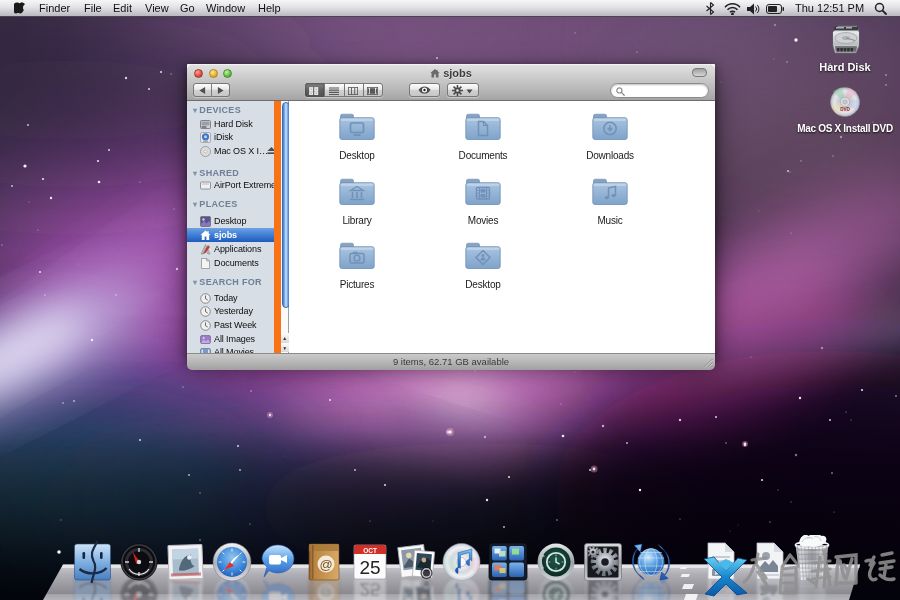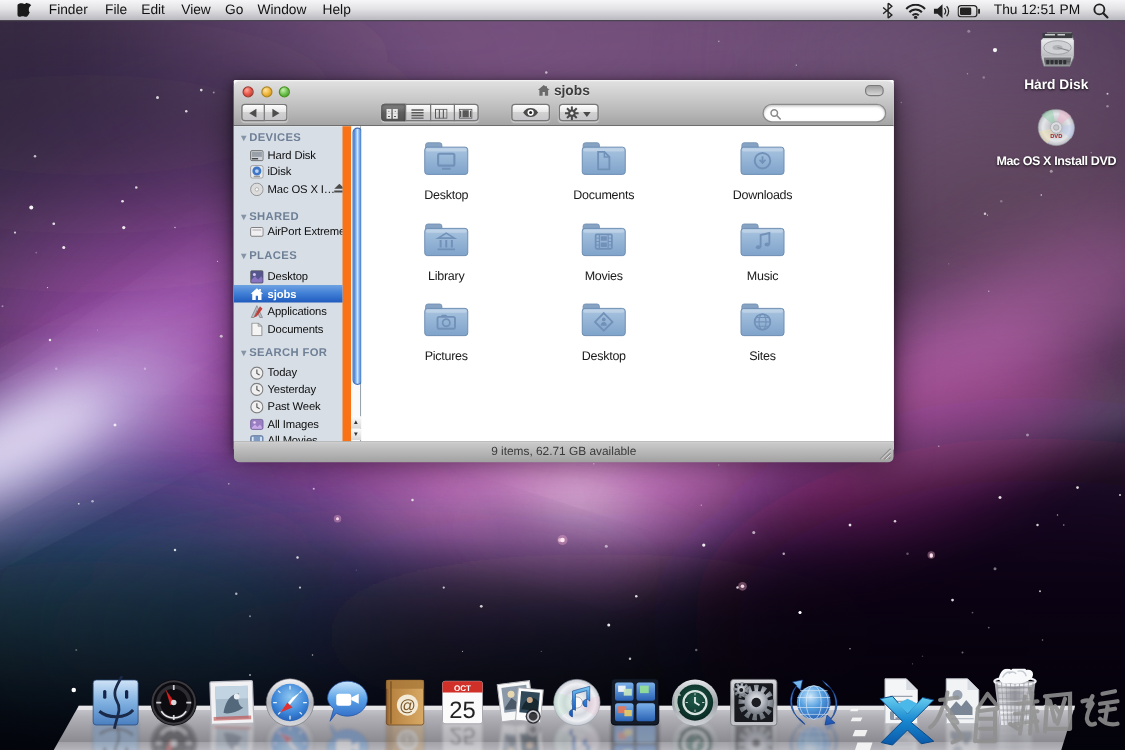--- a/index.html
+++ b/index.html
@@ -673,37 +673,20 @@
           </defs>
 <rect x="2.5" y="2.2" width="13" height="7" rx="1.8" fill="#87a3c4" stroke="#7391b4" stroke-width="0.7"></rect>
 <rect x="1.8" y="5.7" width="34.4" height="21.8" rx="2.2" fill="url(#fg_Public)" stroke="#6e8eb3" stroke-width="0.8"></rect>
 <rect x="2.6" y="6.5" width="32.8" height="2.6" rx="1.3" fill="#ffffff" opacity="0.28"></rect>
 <path d="M19 9.5l7 7-7 7-7-7z" fill="none" stroke="#7291b8" stroke-width="1.5"></path>
           <circle cx="19" cy="14.5" r="1.5" fill="#7291b8"></circle>
           <path d="M19 16.5c-1.8 0-2.4 1.4-2.4 3h4.8c0-1.6-0.6-3-2.4-3z" fill="#7291b8"></path>
 </svg>
 <div class="flabel">Desktop</div>
 </div>
-<div class="fcell" style="left:276.5px;top:140px">
-<svg width="38" height="30" viewBox="0 0 38 30">
-<defs>
-            <linearGradient id="fg_Sites" x1="0" y1="0" x2="0" y2="1">
-              <stop offset="0" stop-color="#a9c4e0"></stop>
-              <stop offset="1" stop-color="#7fa3ca"></stop>
-            </linearGradient>
-          </defs>
-<rect x="2.5" y="2.2" width="13" height="7" rx="1.8" fill="#87a3c4" stroke="#7391b4" stroke-width="0.7"></rect>
-<rect x="1.8" y="5.7" width="34.4" height="21.8" rx="2.2" fill="url(#fg_Sites)" stroke="#6e8eb3" stroke-width="0.8"></rect>
-<rect x="2.6" y="6.5" width="32.8" height="2.6" rx="1.3" fill="#ffffff" opacity="0.28"></rect>
-<circle cx="19" cy="16.5" r="6.3" fill="none" stroke="#7291b8" stroke-width="1.4"></circle>
-          <ellipse cx="19" cy="16.5" rx="2.8" ry="6.3" fill="none" stroke="#7291b8" stroke-width="0.9"></ellipse>
-          <path d="M12.7 16.5h12.6M13.6 13h10.8M13.6 20h10.8" stroke="#7291b8" stroke-width="0.9" fill="none"></path>
-</svg>
-<div class="flabel">Sites</div>
-</div>
 </div>
   <div id="statusbar">9 items, 62.71 GB available
     <svg style="position:absolute;right:2px;bottom:2px" width="10" height="10" viewBox="0 0 10 10">
       <g stroke="#8a8a8a" stroke-width="1">
           <path d="M9.5 1L1 9.5M9.5 4.5L4.5 9.5M9.5 8L8 9.5"></path>
         </g>
       <g stroke="#e0e0e0" stroke-width="0.7">
           <path d="M9.5 2L2 9.5M9.5 5.5L5.5 9.5M9.5 9L9 9.5"></path>
         </g>
     </svg>

